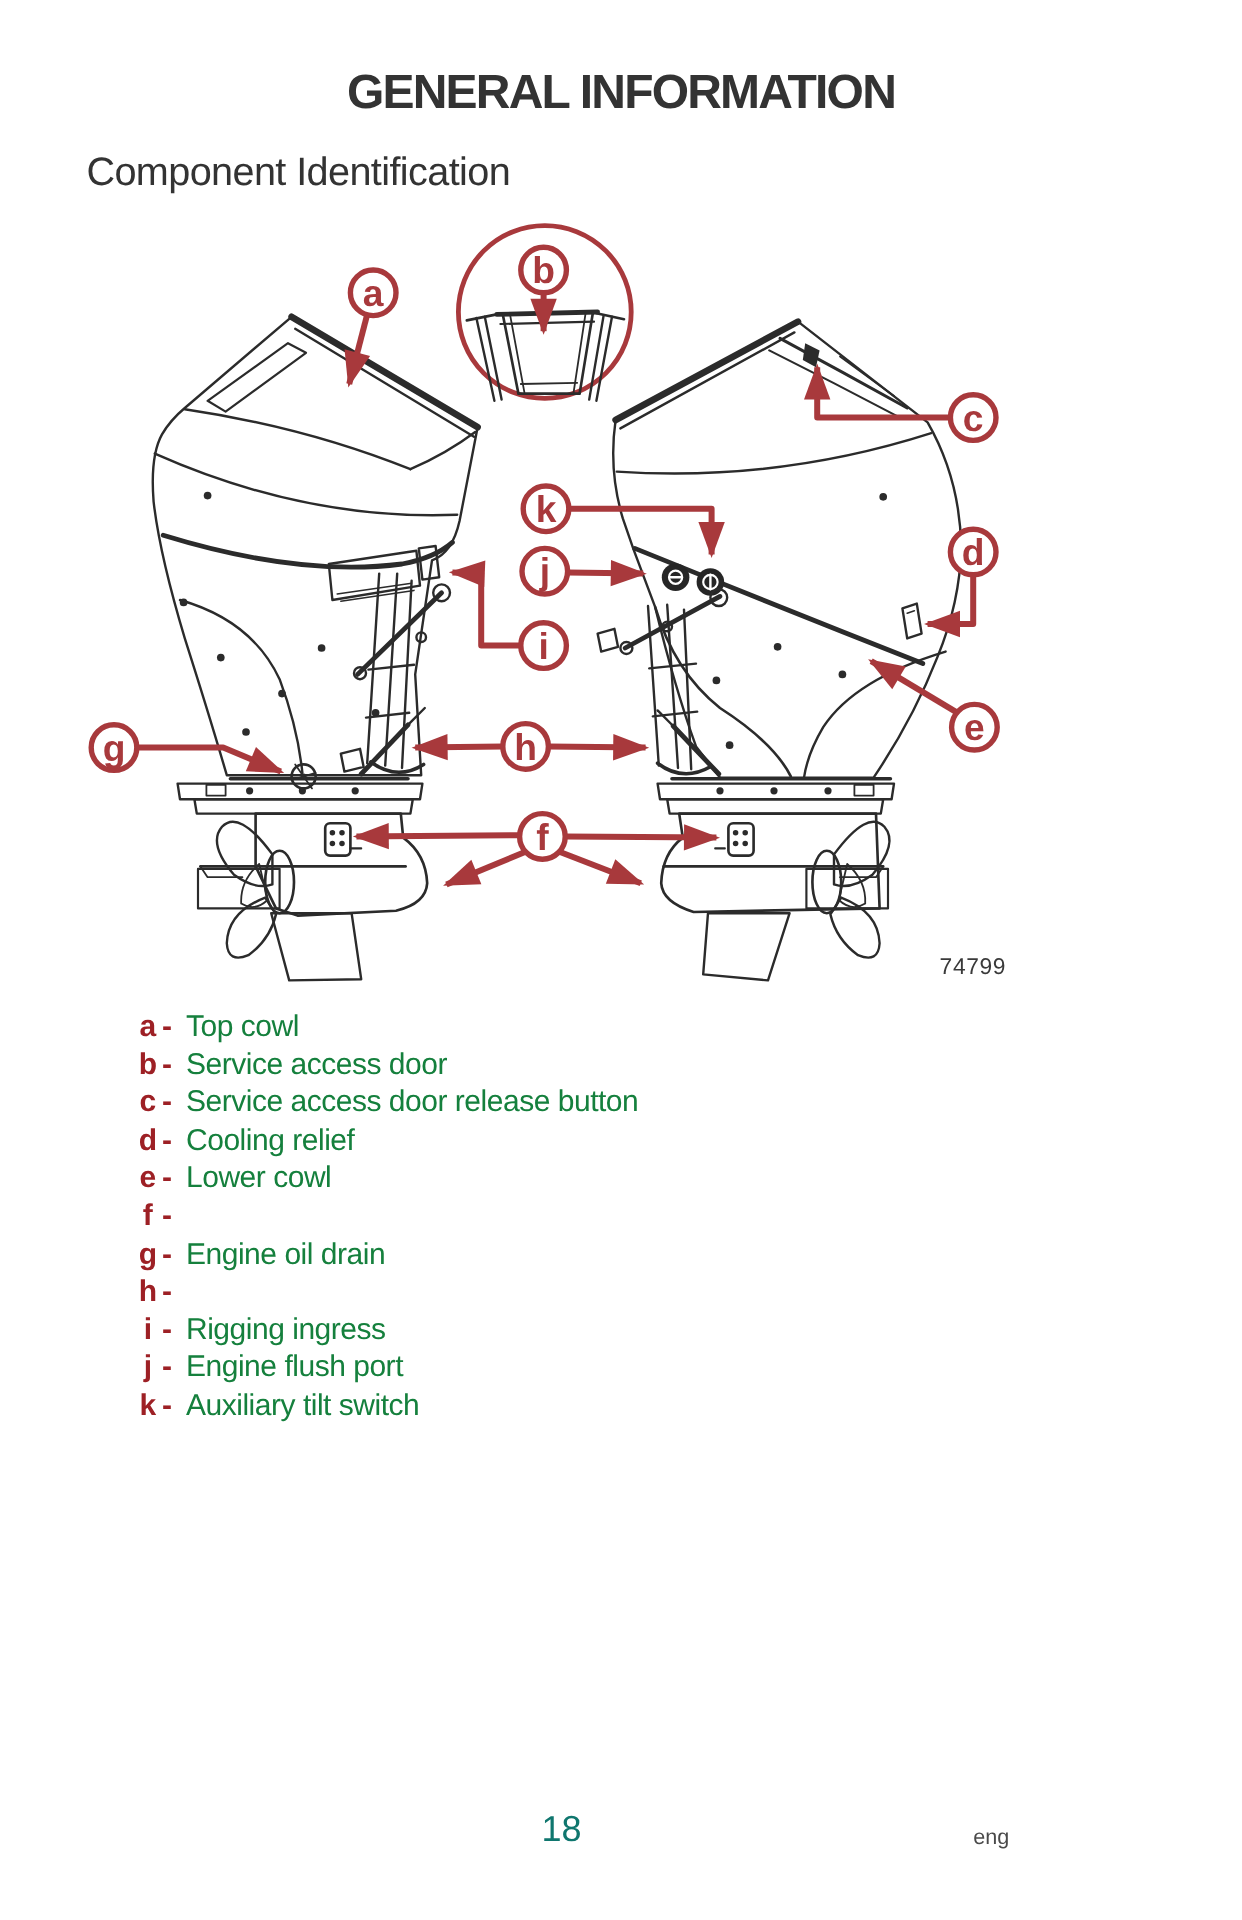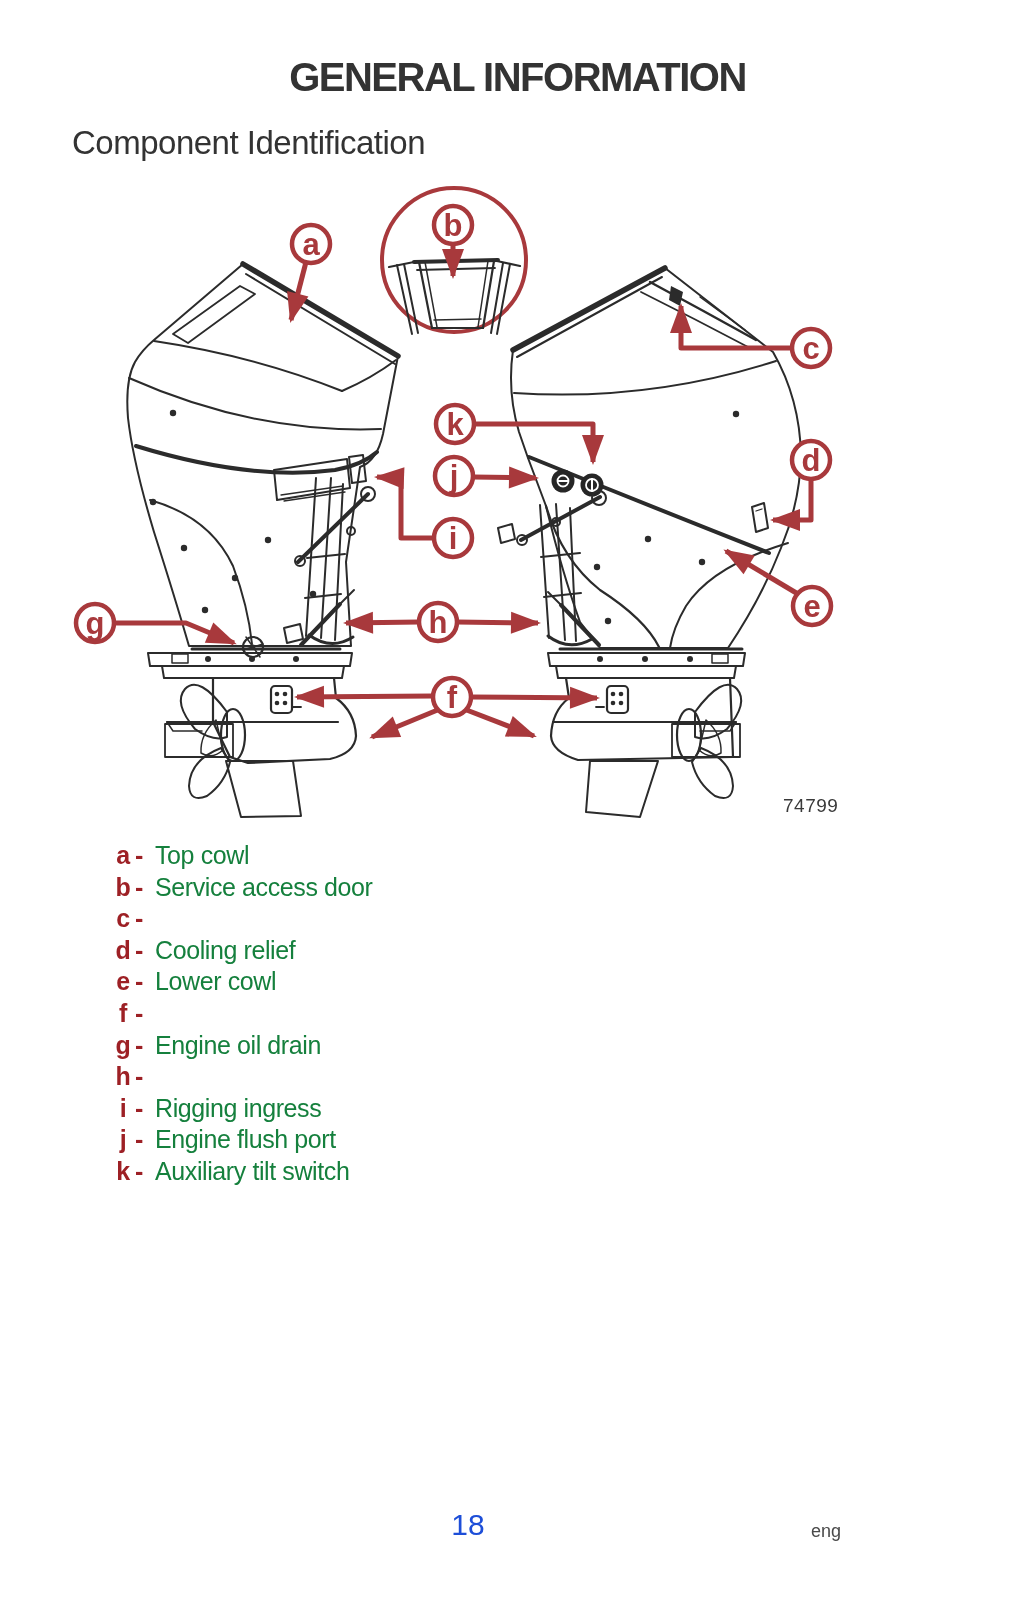--- a/index.html
+++ b/index.html
@@ -21,21 +21,21 @@
     fill:#A8393C; text-anchor:middle;
   }
   .fig { font-family:"Liberation Sans", sans-serif; font-size:19px; fill:#3A3A3A; letter-spacing:0.5px; }
   .legend { position:absolute; left:114px; top:841px; list-style:none; margin:0; padding:0; }
   .legend-row { display:flex; align-items:baseline; height:31.6px; font-size:25px; letter-spacing:-0.4px; }
   .lkey  { color:#9D2025; font-weight:bold; width:18px; text-align:center; }
   .ldash { color:#9D2025; font-weight:bold; width:12px; margin-left:3px; }
   .llabel{ color:#15803d; margin-left:8px; white-space:nowrap; }
   .page-number {
     position:absolute; top:1508px; left:437px; width:62px; text-align:center;
-    font-size:30px; color:#1d4ed8;
+    font-size:30px; color:#0f766e;
   }
   .lang-code { position:absolute; top:1521px; left:811px; font-size:18px; color:#4A4A4A; }
 </style>
 </head>
 <body>
 
 <h1 class="page-title">GENERAL INFORMATION</h1>
 <h2 class="section-heading">Component Identification</h2>
 
 <svg class="diagram-svg" width="1035" height="1600" viewBox="0 0 1035 1600">
@@ -301,20 +301,21 @@
     <span class="llabel">Top cowl</span>
   </li>
   <li class="legend-row">
     <span class="lkey">b</span>
     <span class="ldash">-</span>
     <span class="llabel">Service access door</span>
   </li>
   <li class="legend-row">
     <span class="lkey">c</span>
     <span class="ldash">-</span>
+    <span class="llabel">Service access door release button</span>
   </li>
   <li class="legend-row">
     <span class="lkey">d</span>
     <span class="ldash">-</span>
     <span class="llabel">Cooling relief</span>
   </li>
   <li class="legend-row">
     <span class="lkey">e</span>
     <span class="ldash">-</span>
     <span class="llabel">Lower cowl</span>

